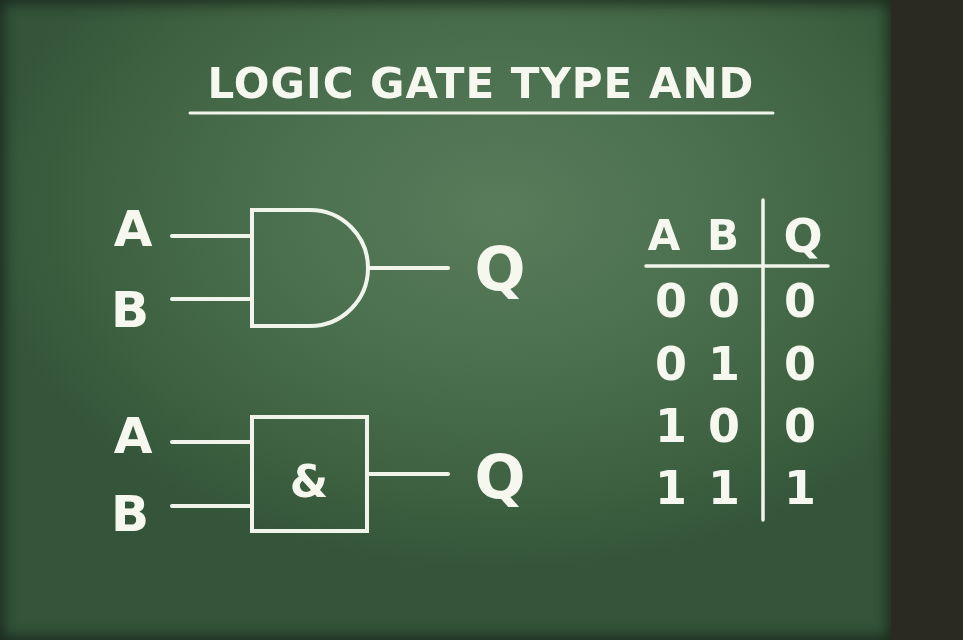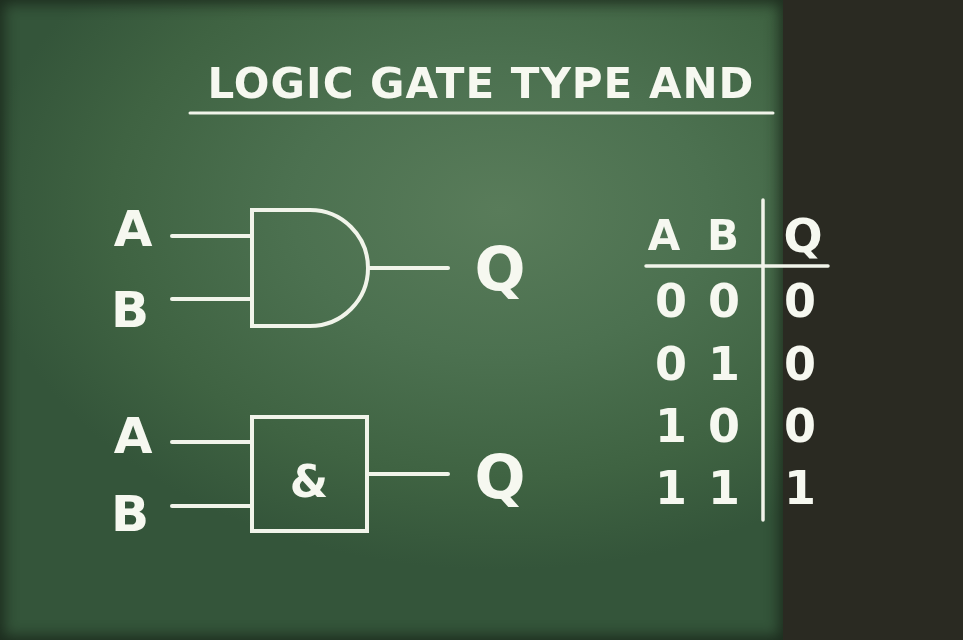--- a/index.html
+++ b/index.html
@@ -2,21 +2,21 @@
 <html><head>
 <meta charset="utf-8">
 <style>
   html, body { margin: 0; padding: 0; }
   body {
     width: 963px; height: 640px; overflow: hidden;
     background: #2a2a22;
     font-family: "DejaVu Sans", sans-serif;
   }
   .board {
-    position: absolute; left: 0; top: 0; width: 783px; height: 640px;
+    position: absolute; left: 0; top: 0; width: 891px; height: 640px;
     background:
       radial-gradient(ellipse 520px 360px at 500px 210px, #597c5a 0%, #4c7150 40%, #3f6342 75%, #34553a 100%);
     box-shadow: inset 0 0 14px 4px rgba(20,30,20,0.75);
   }
   svg { position: absolute; left: 0; top: 0; }
   .chalk-stroke { stroke: #f1f4ea; fill: none; stroke-linecap: round; }
   text { font-family: "DejaVu Sans", sans-serif; font-weight: bold; fill: #f6f8f0; }
 </style>
 </head>
 <body>

